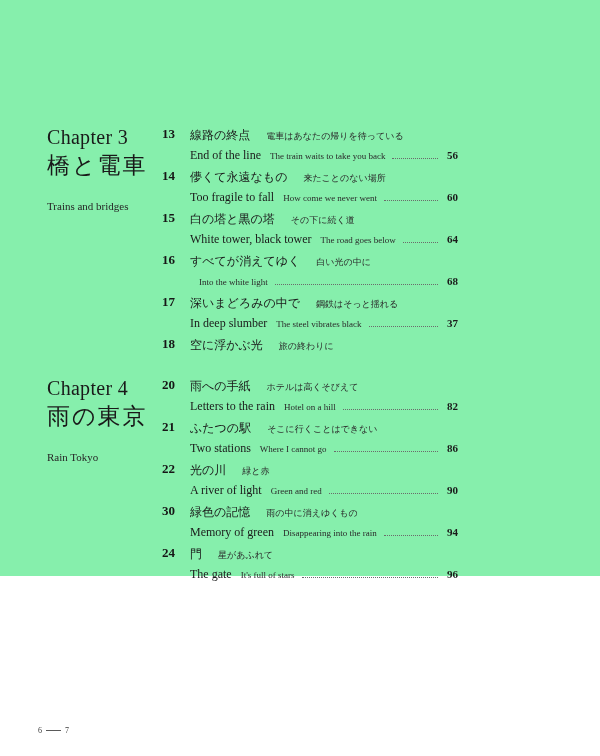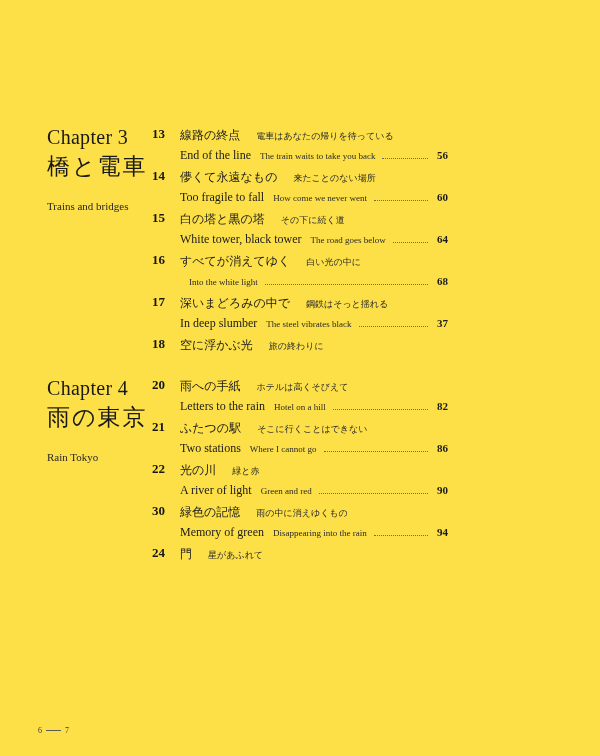--- a/index.html
+++ b/index.html
@@ -3,33 +3,33 @@
 <meta charset="utf-8">
 <style>
   html, body { margin: 0; padding: 0; }
   body {
     width: 600px; height: 756px;
     background: #ffffff;
     font-family: "Liberation Serif", "DejaVu Serif", serif;
     color: #1c1c1c;
     overflow: hidden;
   }
-  .page { position: relative; width: 600px; height: 756px; background: #fde047; }
+  .page { position: relative; width: 600px; height: 576px; background: #86efac; }
 
   .toc { position: absolute; left: 0; top: 124px; width: 600px; }
 
   .chapter { display: flex; }
   .chapter + .chapter { margin-top: 19px; }
 
   .ch-head { width: 152px; padding: 1px 0 0 47px; box-sizing: border-box; flex: none; }
   .ch-label { font-size: 20px; line-height: 24px; letter-spacing: 0.3px; color: #191919; }
-  .ch-title-jp { font-size: 23px; line-height: 28px; margin-top: 4px; letter-spacing: 2px; color: #191919; }
+  .ch-title-jp { font-size: 23px; line-height: 28px; margin-top: 4px; letter-spacing: 2px; color: #191919; font-family: Liberation Mono, monospace; }
   .ch-sub { font-size: 11px; line-height: 14px; margin-top: 18px; color: #262626; }
 
-  .entries { width: 296px; flex: none; }
+  .entries { width: 296px; flex: none; margin-left: 10px; }
   .entry { display: flex; }
   .entry-num { width: 28px; flex: none; font-weight: bold; font-size: 13px; line-height: 19px; color: #161616; }
   .entry-body { flex: 1; min-width: 0; }
   .l1 { line-height: 19px; white-space: nowrap; }
   .jp { font-size: 12px; color: #1a1a1a; }
   .jp-note { font-size: 9px; margin-left: 12px; color: #2a2a2a; }
   .l2 { display: flex; align-items: baseline; line-height: 19px; }
   .en { font-size: 12px; white-space: nowrap; color: #1a1a1a; }
   .en-note { font-size: 9px; margin-left: 9px; white-space: nowrap; color: #2a2a2a; }
   .leader { flex: 1; border-bottom: 1px dotted #6b6b6b; margin: 0 6px 4px 7px; min-width: 8px; }
@@ -214,20 +214,26 @@
     </div>
   </div>
 
   <div class="entry">
     <div class="entry-num">24</div>
     <div class="entry-body">
       <div class="l1">
         <span class="jp">門</span>
         <span class="jp-note">星があふれて</span>
       </div>
+      <div class="l2">
+        <span class="en">The gate</span>
+        <span class="en-note">It's full of stars</span>
+        <span class="leader"></span>
+        <span class="pgnum">96</span>
+      </div>
     </div>
   </div>
 </div>
   </div>
 </div>
 
   <div class="footer">
     <span>6</span>
     <span class="footer-dash"></span>
     <span>7</span>

